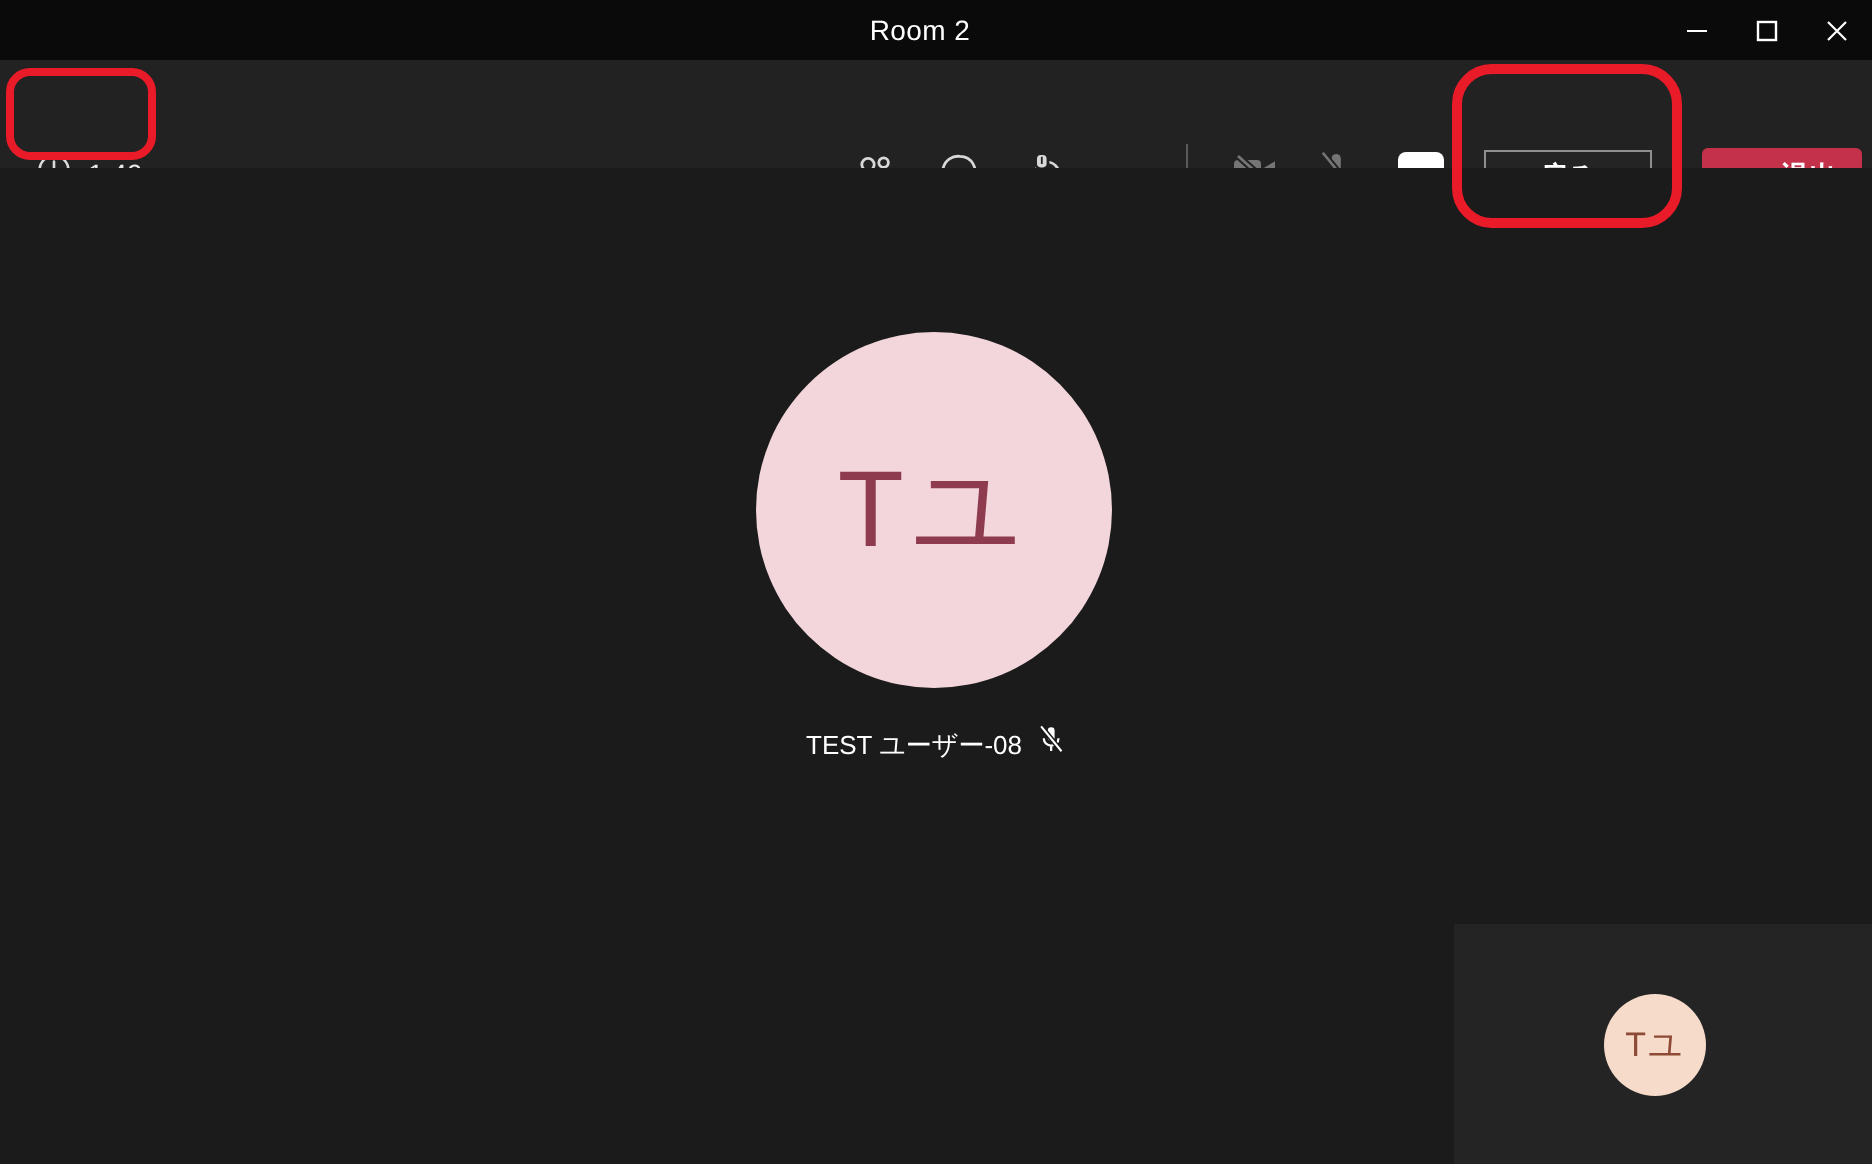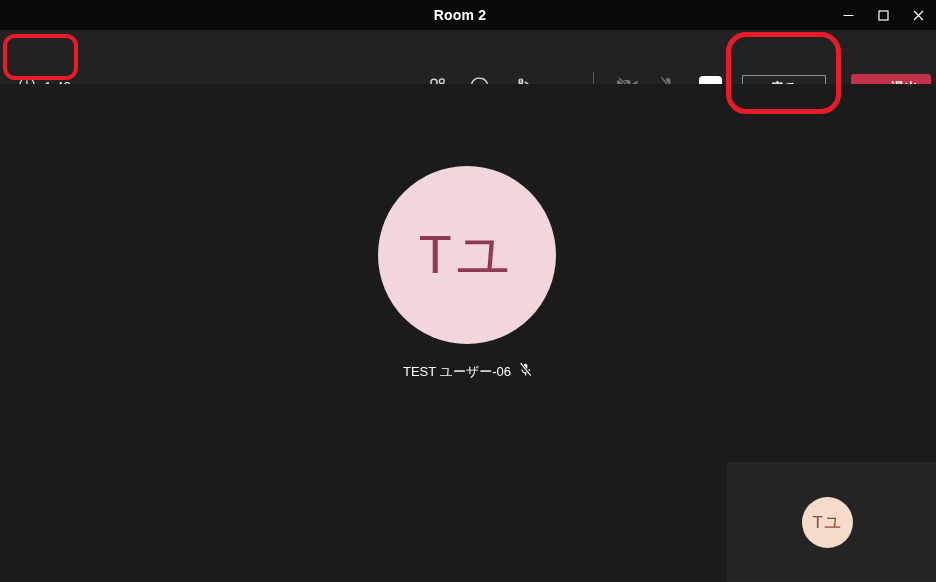--- a/index.html
+++ b/index.html
@@ -3,21 +3,21 @@
 <meta charset="utf-8">
 <style>
   * { margin:0; padding:0; box-sizing:border-box; }
   html,body { background:#000; }
   body { font-family:"Liberation Sans","DejaVu Sans",sans-serif; }
   .screen { position:relative; width:936px; height:582px; background:#1b1b1b; overflow:hidden; }
 
   
   .titlebar { position:absolute; left:0; top:0; width:936px; height:30px; background:#0a0a0a; }
   .titlebar .title { position:absolute; left:0; right:16px; top:0; height:30px; line-height:30px;
-    text-align:center; color:#ffffff; font-size:14px; font-weight:700; letter-spacing:.2px; }
+    text-align:center; color:#ffffff; font-size:14px; font-weight:400; letter-spacing:.2px; }
   .win-controls { position:absolute; right:0; top:0; height:30px; display:flex; }
   .win-btn { width:35px; height:30px; display:flex; align-items:center; justify-content:center; }
   .win-btn svg { display:block; }
 
   
   .toolbar { position:absolute; left:0; top:30px; width:936px; height:54px; background:#222222; }
   .timer { position:absolute; left:18px; top:30px; height:54px; display:flex; align-items:center; gap:8px; }
   .timer .timer-text { color:#eaeaea; font-size:14px; }
 
   .tb-icon { position:absolute; top:46px; width:24px; height:24px; display:flex; align-items:center; justify-content:center; }
@@ -186,21 +186,21 @@
       </span>
       <span>退出</span>
     </button>
   </div>
 
   <div class="stage">
     <div class="avatar-big">
       <span class="initials">Tユ</span>
     </div>
     <div class="name-row">
-      <span class="pname">TEST ユーザー-06</span>
+      <span class="pname">TEST ユーザー-08</span>
       <span>
         <svg width="15" height="16" viewBox="0 0 20 21">
           <rect x="7.8" y="2" width="4.6" height="9" rx="2.3" fill="#ffffff"></rect>
           <path d="M5.2 9.4 a4.9 4.9 0 0 0 9.8 0" fill="none" stroke="#ffffff" stroke-width="1.5"></path>
           <line x1="10.1" y1="14.6" x2="10.1" y2="17.8" stroke="#ffffff" stroke-width="1.5"></line>
           <line x1="3.4" y1="1.4" x2="17" y2="18" stroke="#1b1b1b" stroke-width="3.4"></line>
           <line x1="3.4" y1="1.4" x2="17" y2="18" stroke="#ffffff" stroke-width="1.4"></line>
         </svg>
       </span>
     </div>

